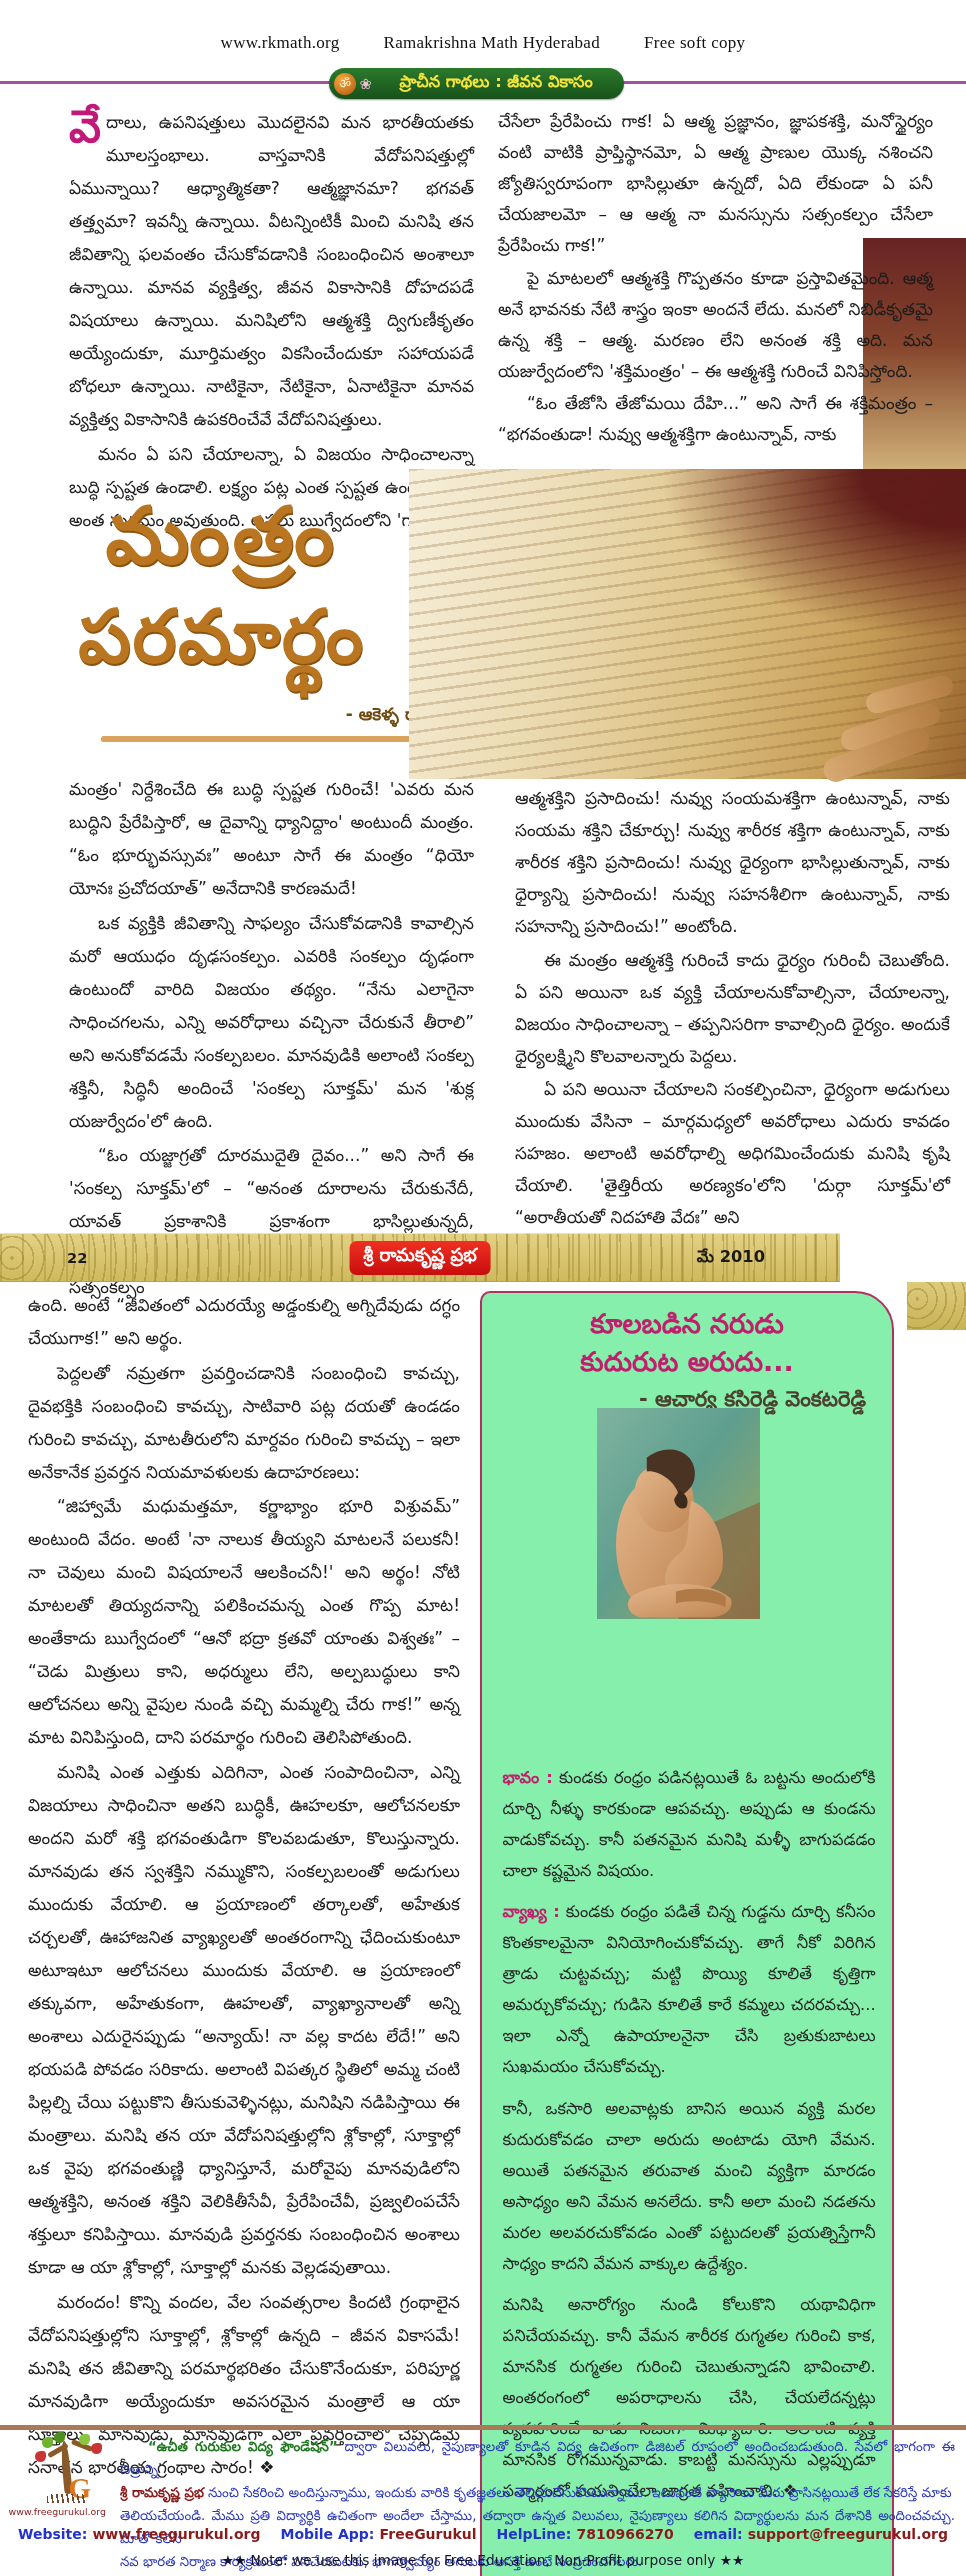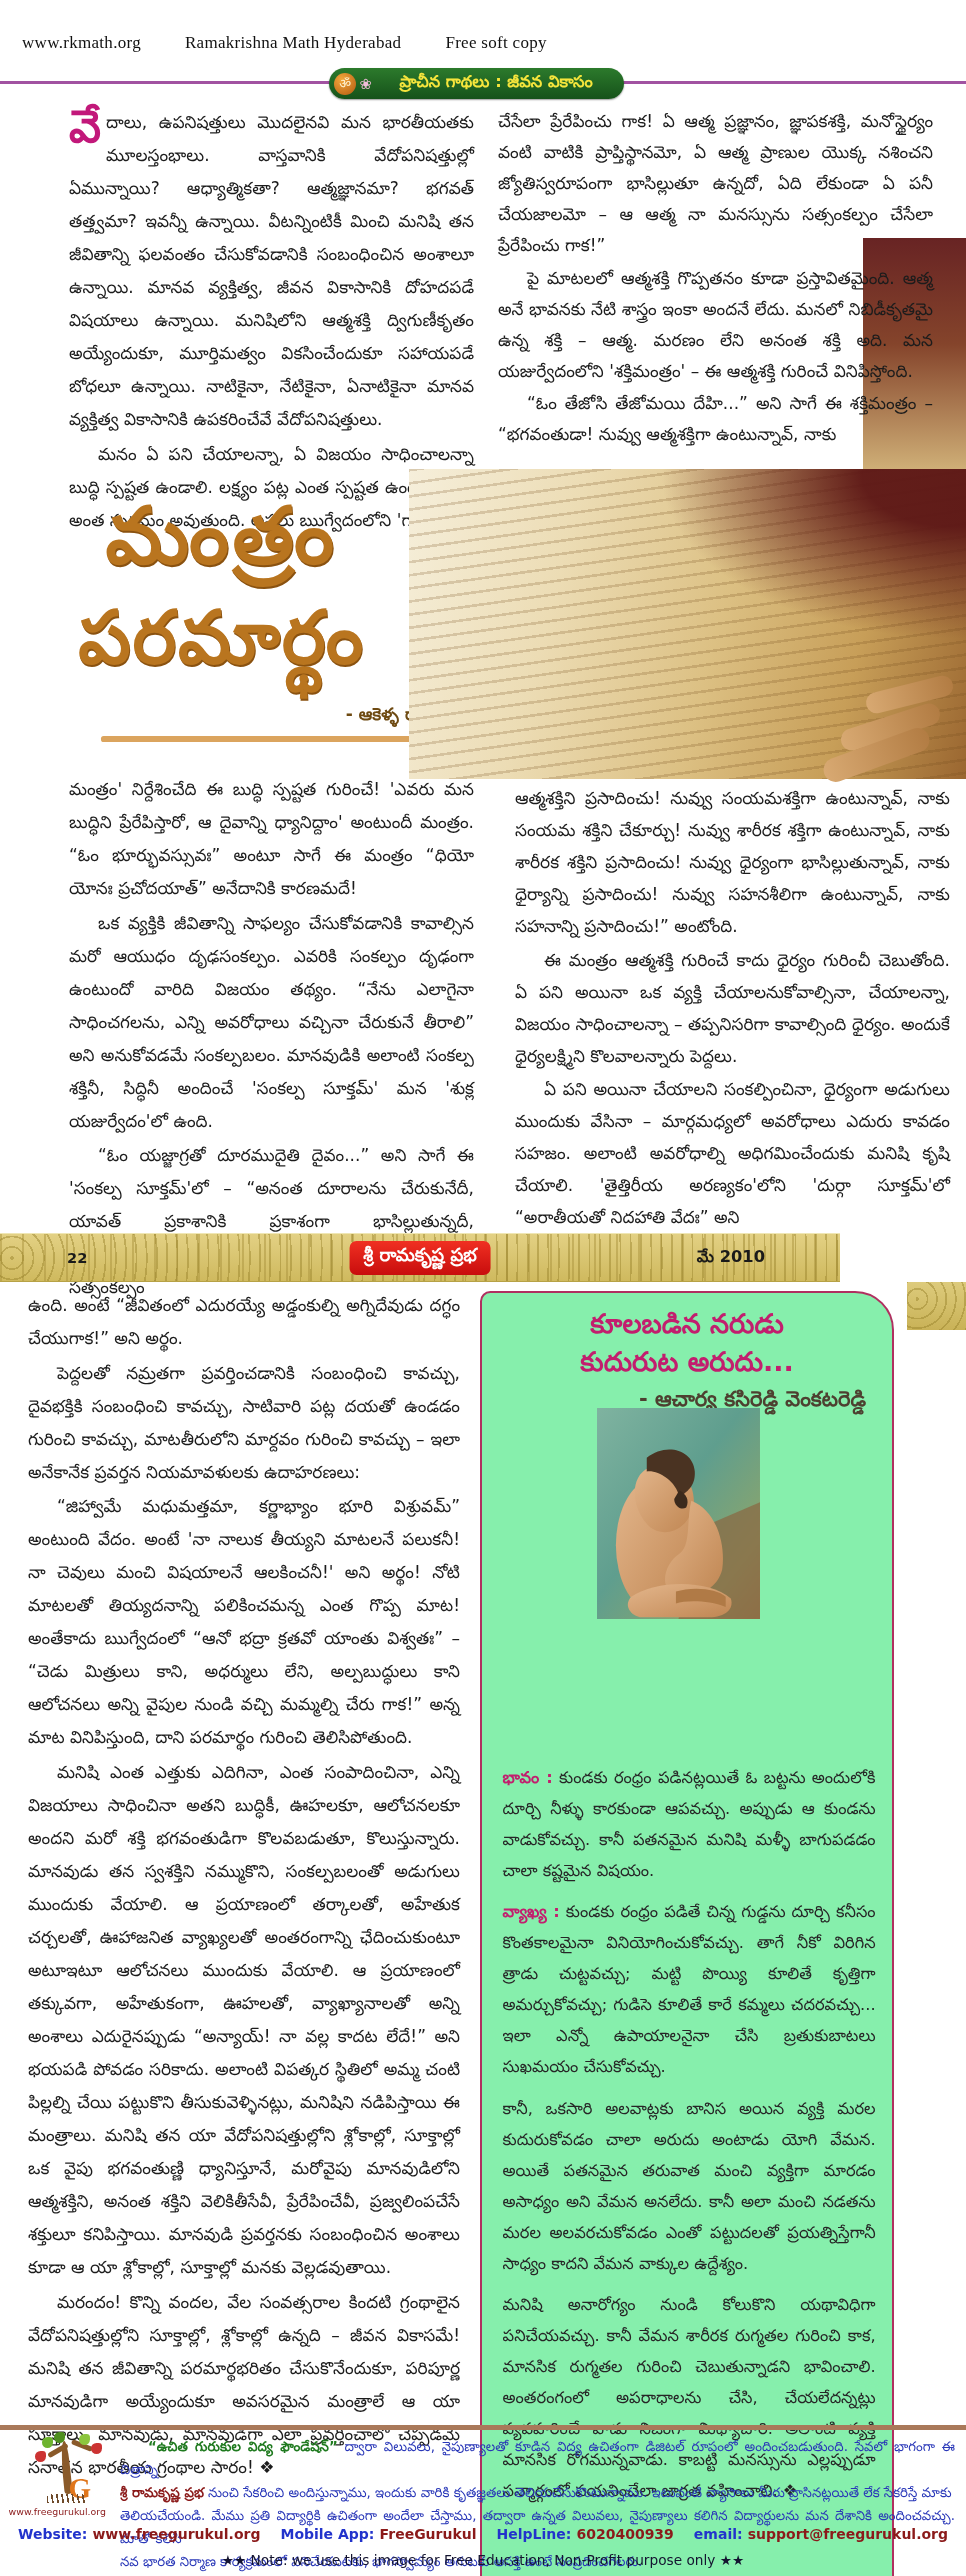--- a/index.html
+++ b/index.html
@@ -4,21 +4,21 @@
 <style>
   html,body{margin:0;padding:0;background:#ffffff;}
   #page{position:relative;width:966px;height:2576px;background:#ffffff;overflow:hidden;
         font-family:"DejaVu Sans",sans-serif;}
   .abs{position:absolute;}
   .tel{color:#1c1c1c;text-align:justify;}
   .tel p{margin:0 0 1.7px 0;text-indent:29px;}
   .tel p.noindent{text-indent:0;}
 
   
-  .hdr{left:0;top:33px;width:966px;font-family:"Liberation Serif",serif;
+  .hdr{left:0;top:33px;width:966px;text-align:center;font-family:"Liberation Serif",serif;
        font-size:17px;color:#111;letter-spacing:0.3px;}
   .hdr span{margin:0 22px;}
 
   
   .purple-line{left:0;top:81px;width:966px;height:2.6px;background:#a152a1;}
   .pill{left:329px;top:68px;width:295px;height:31px;border-radius:15.4px;
         background:linear-gradient(180deg,#2c7a2c,#16521a);display:flex;align-items:center;
         box-shadow:0 0.9px 1.7px rgba(0,0,0,.4);padding:0 8.6px 0 5.1px;box-sizing:border-box;}
   .om-circ{width:22px;height:22px;border-radius:50%;background:radial-gradient(circle at 35% 30%,#f3a73c,#b35a10);
            color:#fff7d8;font-size:13px;line-height:22px;text-align:center;flex:0 0 auto;}
@@ -29,21 +29,21 @@
   .colA1{left:69px;top:106px;width:405px;font-size:17px;line-height:33px;}
   .colA2{left:69px;top:773px;width:405px;font-size:17px;line-height:33px;}
   .colB1{left:498px;top:106px;width:435px;font-size:17px;line-height:31px;}
   .colB2{left:498px;top:782px;width:435px;font-size:17px;line-height:32px;margin-left:17px;}
   .dropcap{float:left;font-size:45px;line-height:38px;font-weight:bold;color:#c2187a;margin:1.7px 5.1px 0 0;}
 
   
   .a1title{left:33px;top:486px;width:377px;text-align:center;color:#b9751f;font-weight:bold;
            text-shadow:0.9px 1.7px 0 #8a5210;}
   .a1t1{font-size:79px;line-height:101px;letter-spacing:3.4px;}
-  .a1t2{font-size:74px;line-height:101px;letter-spacing:1.7px;}
+  .a1t2{font-size:74px;line-height:101px;letter-spacing:1.7px;font-family:Liberation Serif, serif;}
   .a1author{left:214px;top:704px;width:257px;text-align:right;font-size:17px;font-weight:bold;color:#6e4a12;}
   .a1rule{left:101px;top:736px;width:375px;height:6px;background:#dba45e;border-radius:2.6px;}
 
   
   .photo{left:409px;top:469px;width:557px;height:310px;
      background:
        radial-gradient(ellipse at 98% 2%, rgba(92,22,22,.95) 0 12%, rgba(92,22,22,0) 38%),
        repeating-linear-gradient(172deg, rgba(116,76,28,.22) 0 2.6px, rgba(255,255,255,0) 2.6px 13px),
        linear-gradient(105deg,#f6efdb 0%,#ecdcb4 28%,#dcc083 55%,#c79e58 78%,#9a6630 100%);}
   .photo-strip{left:863px;top:238px;width:103px;height:235px;
@@ -244,20 +244,20 @@
   <div class="abs tel foot-txt">
     <div><span class="ft-green">“ఉచిత గురుకుల విద్య ఫౌండేషన్”</span><span class="ft-blue"> ద్వారా విలువలు, నైపుణ్యాలతో కూడిన విద్య ఉచితంగా డిజిటల్ రూపంలో అందించబడుతుంది. సేవలో భాగంగా ఈ చిత్రాన్ని</span></div>
     <div><span class="ft-maroon">శ్రీ రామకృష్ణ ప్రభ</span><span class="ft-blue"> నుంచి సేకరించి అందిస్తున్నాము, ఇందుకు వారికి కృతజ్ఞతలు తెలియచేసుకొంటున్నాము. ఇటువంటి వ్యాసాలు మీరు వ్రాసినట్లయితే లేక సేకరిస్తే మాకు</span></div>
     <div class="ft-blue">తెలియచేయండి. మేము ప్రతి విద్యార్థికి ఉచితంగా అందేలా చేస్తాము, తద్వారా ఉన్నత విలువలు, నైపుణ్యాలు కలిగిన విద్యార్థులను మన దేశానికి అందించవచ్చు. మాతో కలిసి</div>
     <div class="ft-blue">నవ భారత నిర్మాణ కార్యక్రమంలో పనిచేయుటకు, భాగస్వామ్యం అగుటకు ఆసక్తి ఉంటే సంప్రదించగలరు.</div>
   </div>
 
   <div class="abs contacts">
     <span><span class="c-label">Website:</span><span class="c-value">www.freegurukul.org</span></span>
     <span><span class="c-label">Mobile App:</span><span class="c-value">FreeGurukul</span></span>
-    <span><span class="c-label">HelpLine:</span><span class="c-value">6020400939</span></span>
+    <span><span class="c-label">HelpLine:</span><span class="c-value">7810966270</span></span>
     <span><span class="c-label">email:</span><span class="c-value">support@freegurukul.org</span></span>
   </div>
 
   <div class="abs note">★★   Note:  we use this image for Free Education, Non-Profit purpose only   ★★</div>
 
 </div>
 
 
 </body></html>

